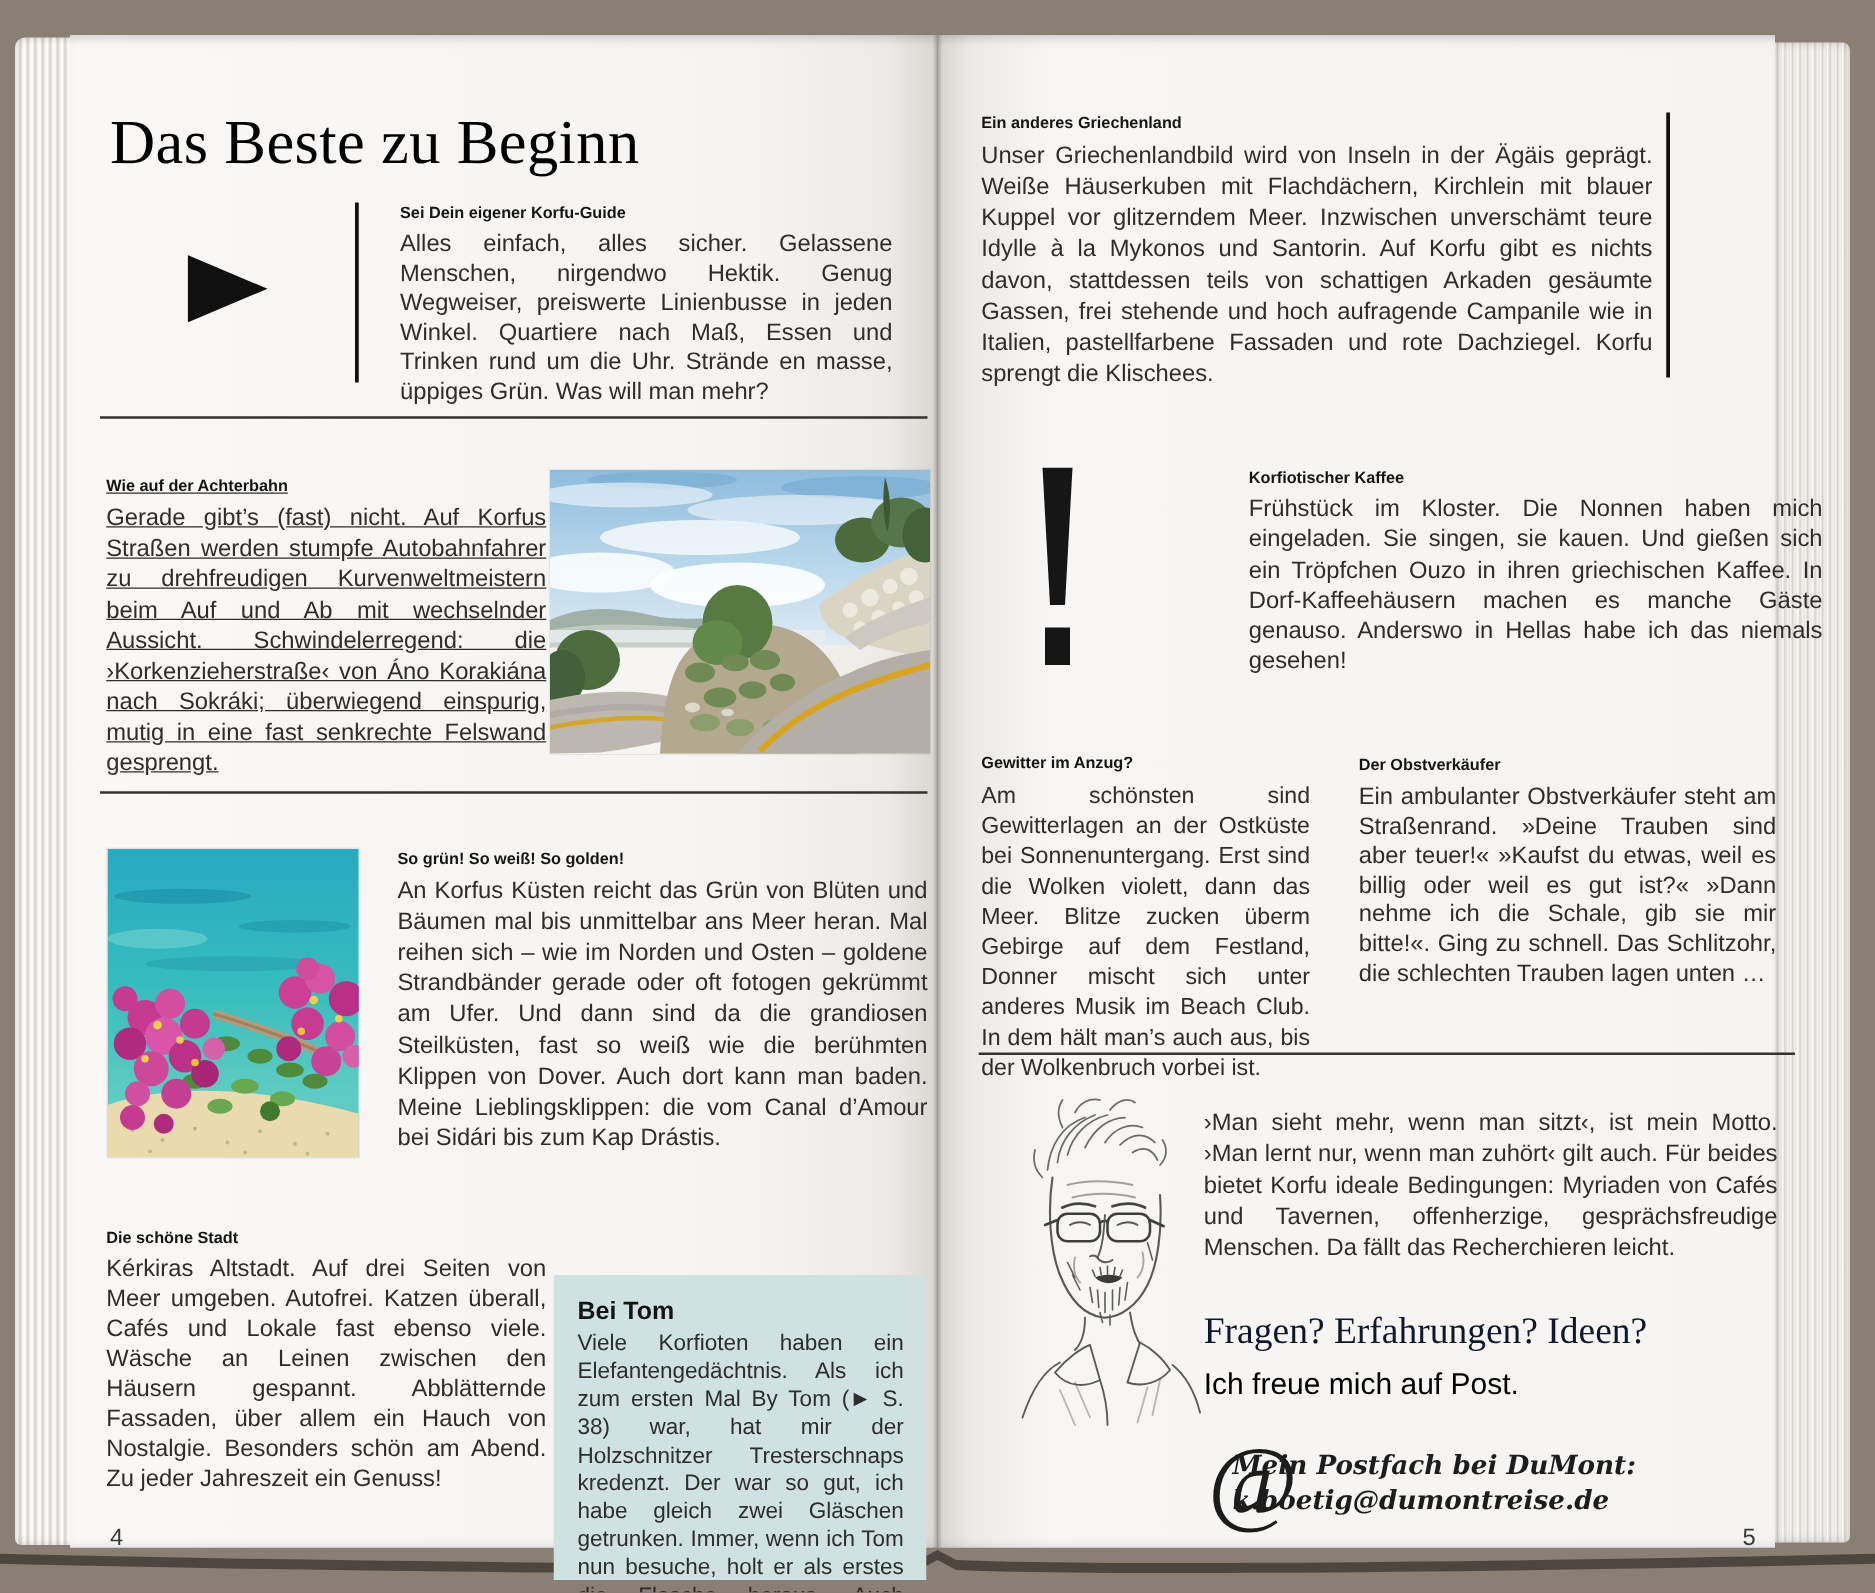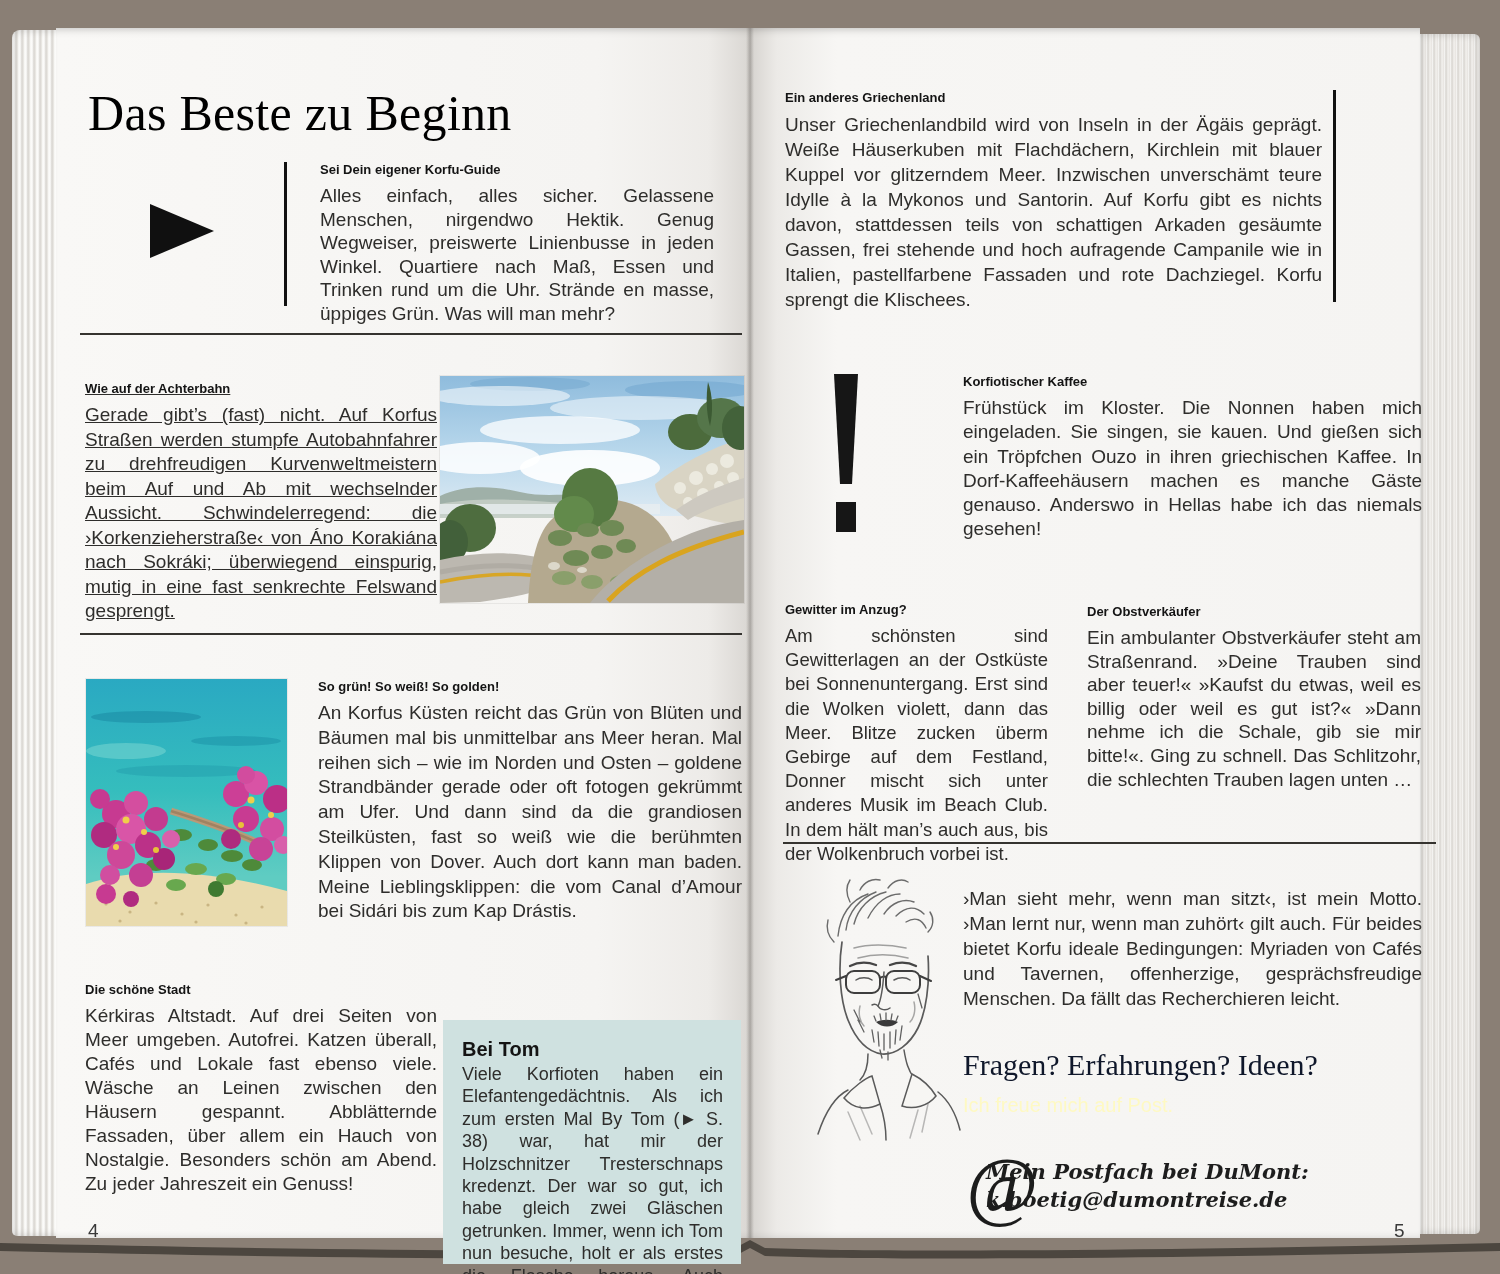--- a/index.html
+++ b/index.html
@@ -34,21 +34,21 @@
 
   .arrow-marker{position:absolute;width:64px;height:54px;background:#101010;
     clip-path:polygon(0 0,100% 50%,0 100%);}
   .excl{position:absolute;}
   .note-box{position:absolute;background:#cfe1e0;padding:17px 18px 14px 19px;box-sizing:border-box;}
   .note-box .sec-heading{font-size:20px;}
   .note-body{font-size:18px;line-height:22.4px;text-align:justify;}
 
   .cta-heading{position:absolute;font-family:"Liberation Serif","DejaVu Serif",serif;
     font-size:30px;color:#0f172a;font-weight:400;}
-  .cta-sub{position:absolute;font-size:20px;color:#fef9c3;}
+  .cta-sub{position:absolute;font-size:24px;color:#000000;}
   .at-symbol{position:absolute;font-family:"Liberation Serif","DejaVu Serif",serif;
     font-style:italic;font-size:78px;line-height:70px;color:#1c1c1c;}
   .mail-block{position:absolute;font-family:"DejaVu Serif","Liberation Serif",serif;
     font-style:italic;font-weight:bold;font-size:21px;line-height:28px;color:#1d1d1d;}
 
   .photo{position:absolute;box-shadow:0 0 0 1px rgba(0,0,0,.06);}
   .photo svg{display:block;}
 </style>
 </head>
 <body>
@@ -255,21 +255,21 @@
     <div class="sec-heading">Ein anderes Griechenland</div>
     <div>Unser Griechenlandbild wird von Inseln in der Ägäis geprägt. Weiße Häuserkuben mit Flachdächern, Kirchlein mit blauer Kuppel vor glitzerndem Meer. Inzwischen unverschämt teure Idylle à la Mykonos und Santorin. Auf Korfu gibt es nichts davon, stattdessen teils von schattigen Arkaden gesäumte Gassen, frei stehende und hoch aufragende Campanile wie in Italien, pastellfarbene Fassaden und rote Dachziegel. Korfu sprengt die Klischees.</div>
   </div>
   <div class="vrule" style="left:1333px;top:90px;height:212px;"></div>
 
   <svg class="excl" style="left:832px;top:374px;" width="28" height="160" viewBox="0 0 28 160">
     <polygon points="2,0 26,0 20,110 8,110" fill="#161616"></polygon>
     <rect x="4" y="128" width="20" height="30" fill="#161616"></rect>
   </svg>
 
-  <div class="tb" style="left:963px;top:370px;width:459px;line-height:24.3px;">
+  <div class="tb" style="left:999px;top:370px;width:459px;line-height:24.3px;">
     <div class="sec-heading">Korfiotischer Kaffee</div>
     <div>Frühstück im Kloster. Die Nonnen haben mich eingeladen. Sie singen, sie kauen. Und gießen sich ein Tröpfchen Ouzo in ihren griechischen Kaffee. In Dorf-Kaffeehäusern machen es manche Gäste genauso. Anderswo in Hellas habe ich das niemals gesehen!</div>
   </div>
 
   <div class="tb" style="left:785px;top:598px;width:263px;font-size:18.5px;line-height:24.2px;">
     <div class="sec-heading">Gewitter im Anzug?</div>
     <div>Am schönsten sind Gewitterlagen an der Ostküste bei Sonnenuntergang. Erst sind die Wolken violett, dann das Meer. Blitze zucken überm Gebirge auf dem Festland, Donner mischt sich unter anderes Musik im Beach Club. In dem hält man’s auch aus, bis der Wolkenbruch vorbei ist.</div>
   </div>
 
   <div class="tb" style="left:1087px;top:600px;width:334px;line-height:23.6px;">

